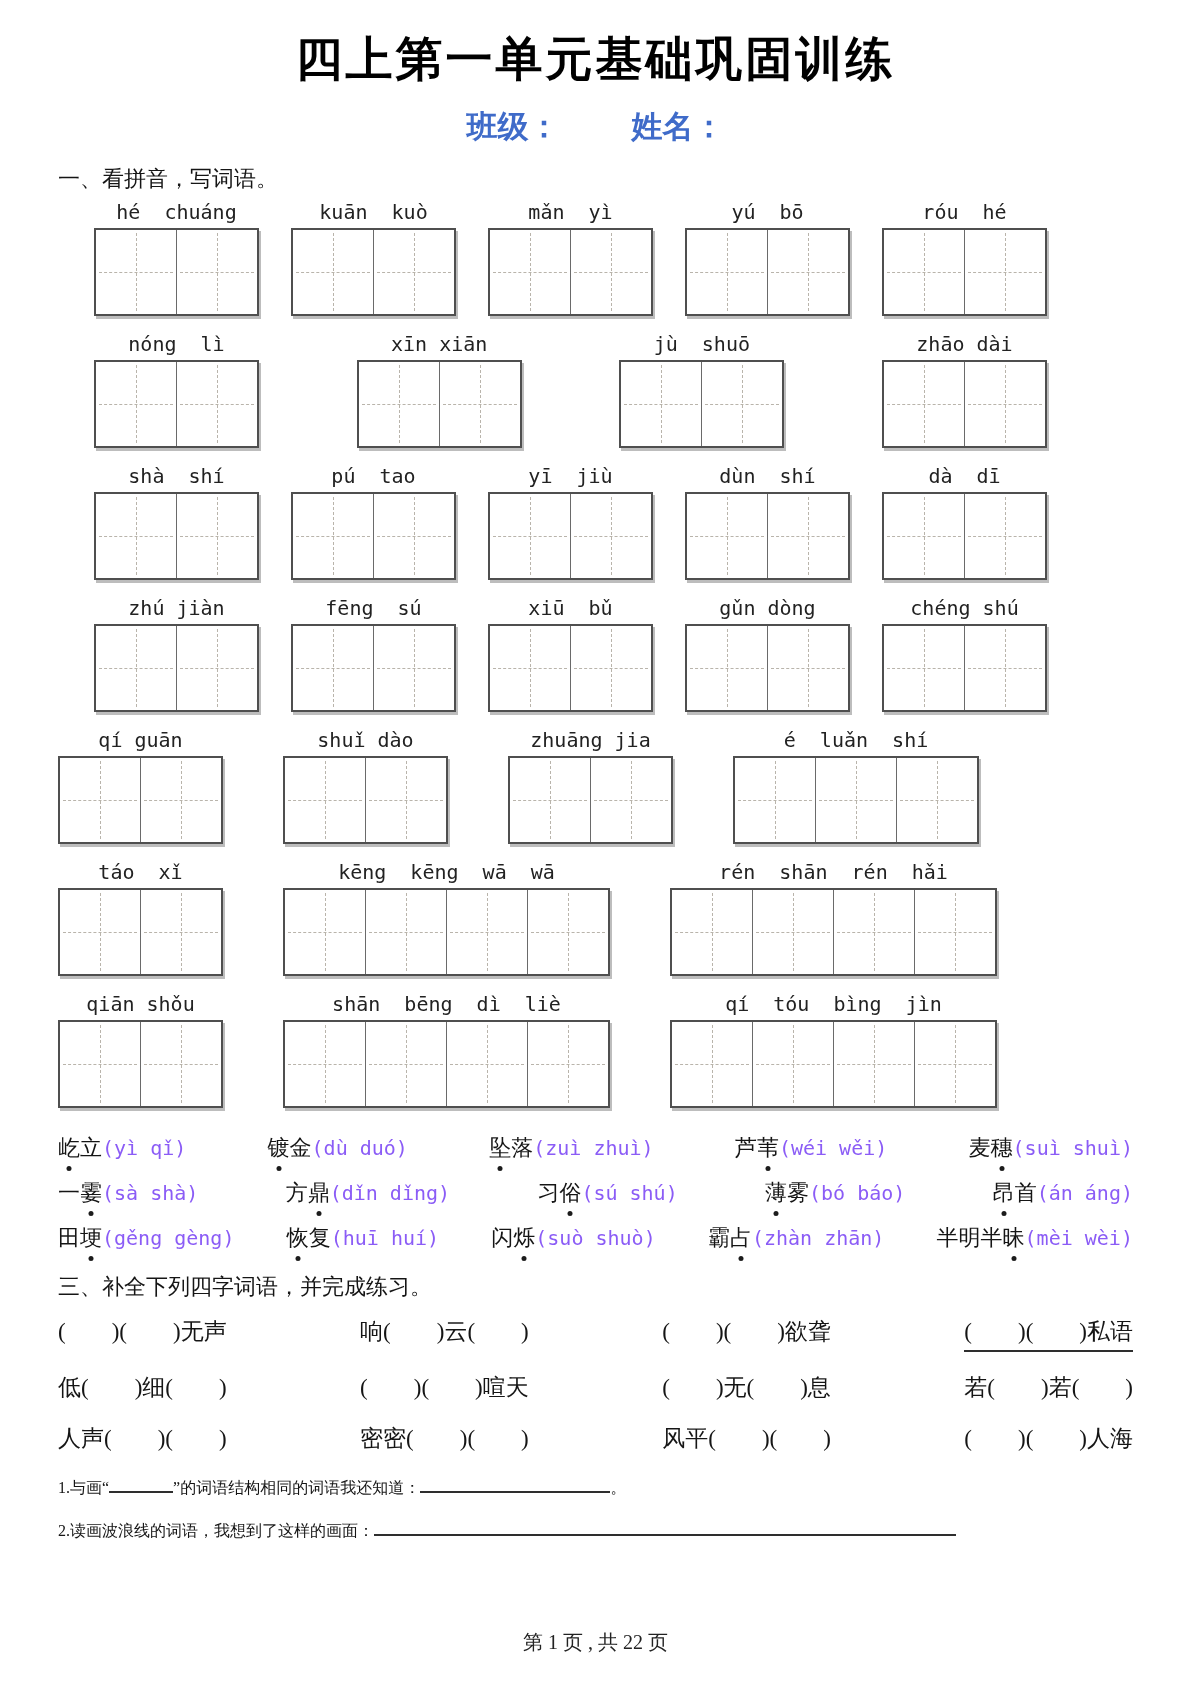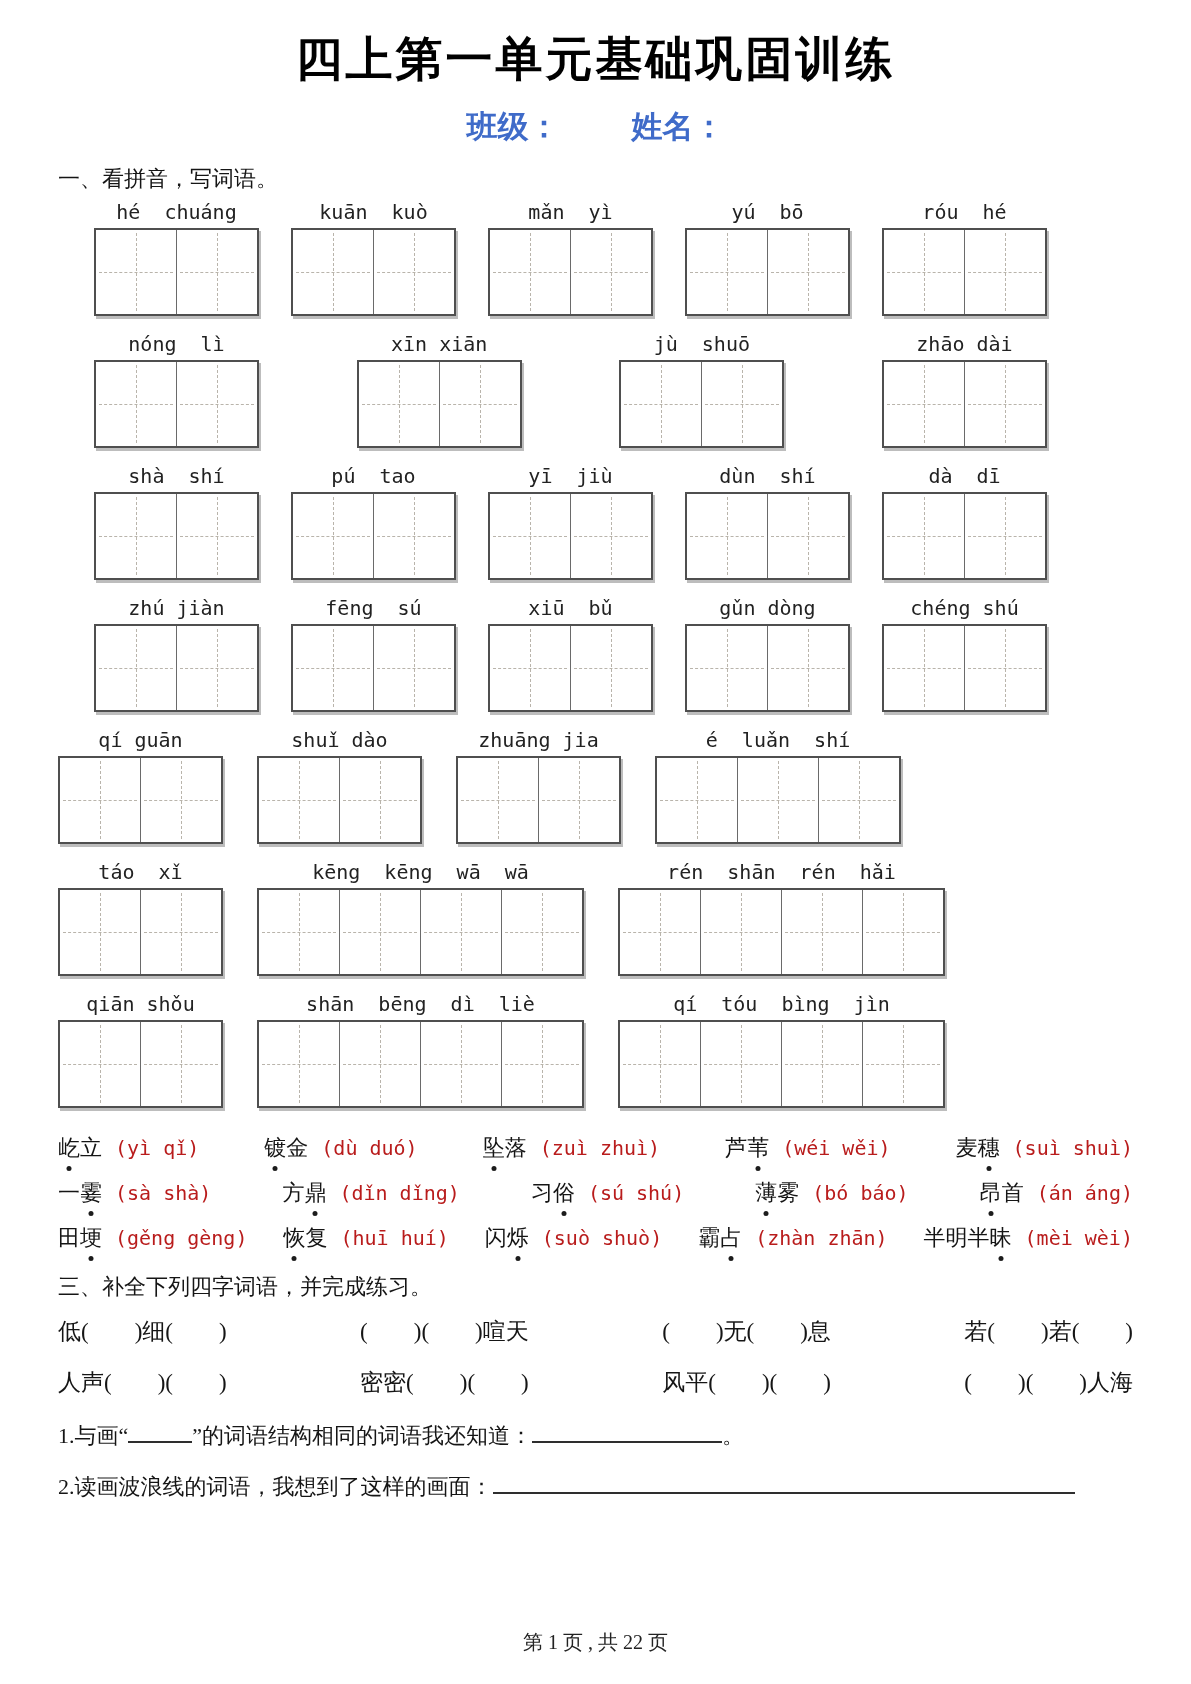--- a/index.html
+++ b/index.html
@@ -15,48 +15,48 @@
     text-align:center;font-size:47px;font-weight:900;letter-spacing:3px;
     margin:6px 0 20px 0;line-height:1.15;
   }
   .subhead{display:flex;justify-content:center;gap:72px;
     font-weight:bold;font-size:31px;margin-bottom:12px;}
   
   .sec-heading{font-size:22px;margin:4px 0 6px 0;}
   
   .py-row{display:flex;align-items:flex-end;margin-bottom:16px;}
   .py-row.spread{justify-content:space-between;padding-right:86px;padding-left:36px;}
-  .py-row.gapped{column-gap:34px;}
+  .py-row.gapped{column-gap:60px;}
   .py-group{display:flex;flex-direction:column;align-items:center;}
   .py-label{
     font-family:"DejaVu Sans Mono",monospace;font-size:20px;
     margin-bottom:4px;white-space:pre;color:#222;
   }
   .py-boxes{display:flex;border:2px solid #4f4f4f;background:#fff;
     box-shadow:2px 3px 0 rgba(90,90,90,.4);}
   .tzg{width:80px;height:84px;position:relative;border-left:1.5px solid #6a6a6a;}
   .tzg:first-child{border-left:none;}
   .tzg::before{content:"";position:absolute;left:50%;top:3px;bottom:3px;
     border-left:1.5px dashed #b9b4ab;}
   .tzg::after{content:"";position:absolute;top:50%;left:3px;right:3px;
     border-top:1.5px dashed #b9b4ab;}
   
   .pron-row{display:flex;justify-content:space-between;align-items:baseline;
     font-size:22px;margin:9px 0 15px 0;}
   .pron-item{white-space:nowrap;}
   .word .char{position:relative;display:inline-block;}
   .char.dotted::after{content:"";position:absolute;width:5px;height:5px;
     background:#1c1c1c;border-radius:50%;left:50%;transform:translateX(-50%);bottom:-8px;}
-  .opts{font-family:"DejaVu Sans Mono",monospace;font-size:20px;color:#b91c1c;margin-left:13px;}
+  .opts{font-family:"DejaVu Sans Mono",monospace;font-size:20px;color:#8b5cf6;}
   
   .idiom-row{display:flex;justify-content:space-between;font-size:23px;
     margin:14px 0 20px 0;}
   .idiom{white-space:pre;}
   .idiom.ul{border-bottom:2px solid #2e2e2e;padding-bottom:3px;}
-  .q{font-size:22px;margin:14px 0 18px 0;}
+  .q{font-size:16px;margin:14px 0 18px 0;}
   .blank{display:inline-block;border-bottom:2px solid #2e2e2e;height:1.05em;
     vertical-align:baseline;}
   .blank.short{width:64px;}
   .blank.mid{width:190px;}
   .blank.long{width:582px;}
   
   .footer{margin-top:auto;text-align:center;font-size:20px;padding-bottom:28px;color:#222;}
 </style>
 </head>
 <body>
@@ -325,20 +325,26 @@
           <span class="pron-item"><span class="word"><span class="char">霸</span><span class="char dotted">占</span></span><span class="opts">(zhàn zhān)</span></span>
           <span class="pron-item"><span class="word"><span class="char">半</span><span class="char">明</span><span class="char">半</span><span class="char dotted">昧</span></span><span class="opts">(mèi wèi)</span></span>
         </div>
       </div>
   </div>
 
   <div>
     <div class="sec-heading">三、补全下列四字词语，并完成练习。</div>
     <div>
         <div class="idiom-row">
+          <span class="idiom">(　　)(　　)无声</span>
+          <span class="idiom">响(　　)云(　　)</span>
+          <span class="idiom">(　　)(　　)欲聋</span>
+          <span class="idiom ul">(　　)(　　)私语</span>
+        </div>
+        <div class="idiom-row">
           <span class="idiom">低(　　)细(　　)</span>
           <span class="idiom">(　　)(　　)喧天</span>
           <span class="idiom">(　　)无(　　)息</span>
           <span class="idiom">若(　　)若(　　)</span>
         </div>
         <div class="idiom-row">
           <span class="idiom">人声(　　)(　　)</span>
           <span class="idiom">密密(　　)(　　)</span>
           <span class="idiom">风平(　　)(　　)</span>
           <span class="idiom">(　　)(　　)人海</span>

